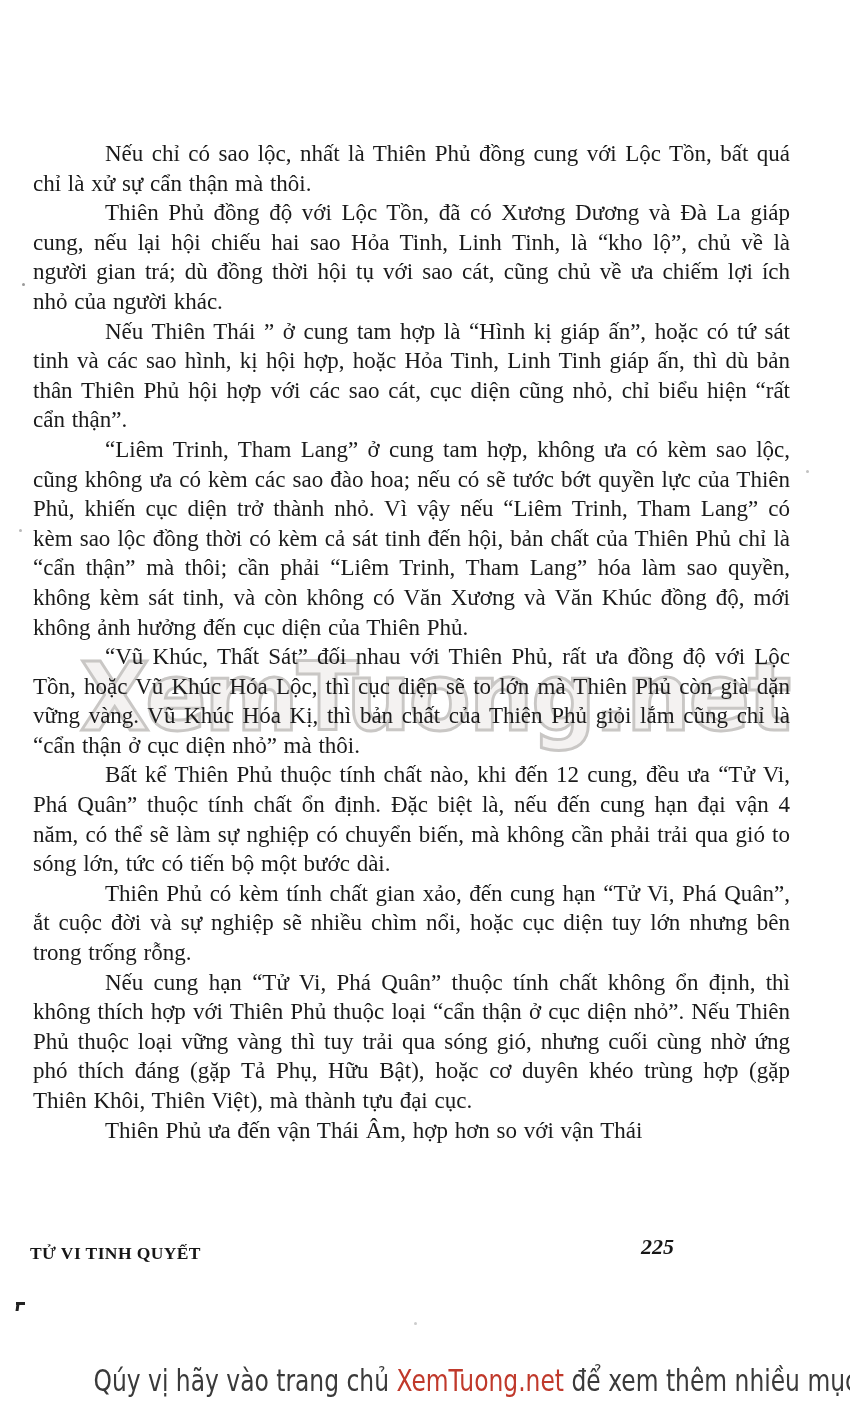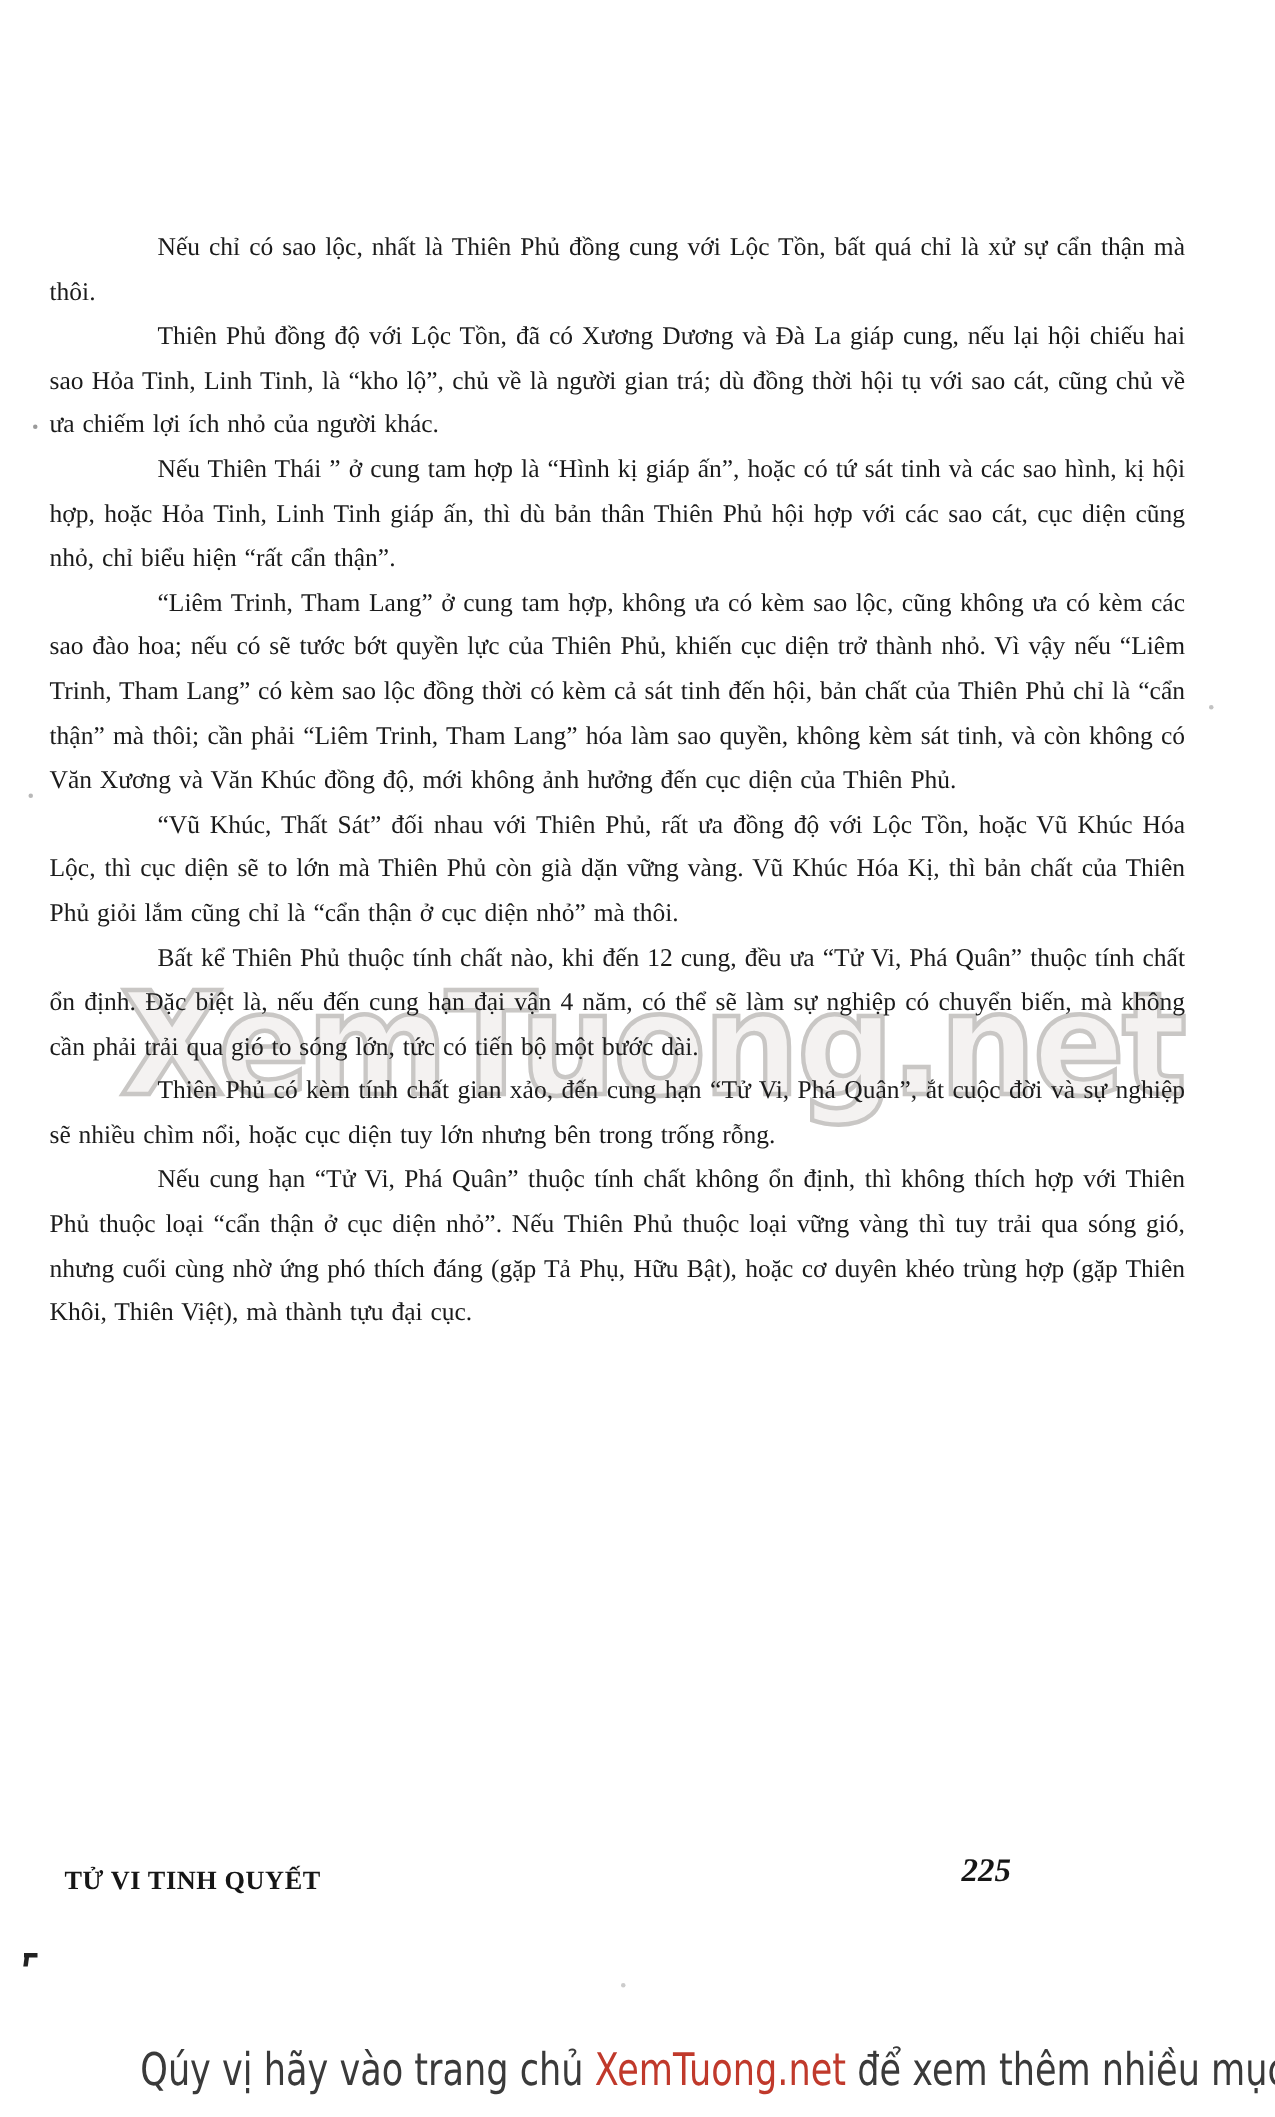--- a/index.html
+++ b/index.html
@@ -7,24 +7,24 @@
     width: 850px; height: 1411px;
     background: #ffffff;
     position: relative;
     overflow: hidden;
     font-family: "Liberation Serif", serif;
   }
 
   
   .page-text {
     position: absolute;
-    left: 33px; top: 150px;
+    left: 33px; top: 139px;
     width: 757px;
     color: #1b1b1b;
-    font-size: 17px;
+    font-size: 23px;
     line-height: 29.6px;
     text-align: justify;
     z-index: 2;
   }
   .page-text p {
     margin: 0;
     text-indent: 72px;
     word-spacing: 1px;
   }
 
@@ -43,21 +43,21 @@
     text-stroke: 3px #c9c7c5;
     transform: scaleX(0.95);
     transform-origin: left center;
     white-space: nowrap;
     user-select: none;
   }
 
   
   .footer-title {
     position: absolute;
-    left: 43px; top: 1243px;
+    left: 30px; top: 1243px;
     font-size: 17.5px;
     font-weight: bold;
     letter-spacing: 0.4px;
     color: #161616;
     z-index: 2;
   }
   .page-number {
     position: absolute;
     left: 641px; top: 1234px;
     font-size: 22px;
@@ -124,20 +124,21 @@
 
 <div class="page-text" style="color: rgb(27, 27, 27);">
   <p>Nếu chỉ có sao lộc, nhất là Thiên Phủ đồng cung với Lộc Tồn, bất quá chỉ là xử sự cẩn thận mà thôi.</p>
   <p>Thiên Phủ đồng độ với Lộc Tồn, đã có Xương Dương và Đà La giáp cung, nếu lại hội chiếu hai sao Hỏa Tinh, Linh Tinh, là “kho lộ”, chủ về là người gian trá; dù đồng thời hội tụ với sao cát, cũng chủ về ưa chiếm lợi ích nhỏ của người khác.</p>
   <p>Nếu Thiên Thái ” ở cung tam hợp là “Hình kị giáp ấn”, hoặc có tứ sát tinh và các sao hình, kị hội hợp, hoặc Hỏa Tinh, Linh Tinh giáp ấn, thì dù bản thân Thiên Phủ hội hợp với các sao cát, cục diện cũng nhỏ, chỉ biểu hiện “rất cẩn thận”.</p>
   <p>“Liêm Trinh, Tham Lang” ở cung tam hợp, không ưa có kèm sao lộc, cũng không ưa có kèm các sao đào hoa; nếu có sẽ tước bớt quyền lực của Thiên Phủ, khiến cục diện trở thành nhỏ. Vì vậy nếu “Liêm Trinh, Tham Lang” có kèm sao lộc đồng thời có kèm cả sát tinh đến hội, bản chất của Thiên Phủ chỉ là “cẩn thận” mà thôi; cần phải “Liêm Trinh, Tham Lang” hóa làm sao quyền, không kèm sát tinh, và còn không có Văn Xương và Văn Khúc đồng độ, mới không ảnh hưởng đến cục diện của Thiên Phủ.</p>
   <p>“Vũ Khúc, Thất Sát” đối nhau với Thiên Phủ, rất ưa đồng độ với Lộc Tồn, hoặc Vũ Khúc Hóa Lộc, thì cục diện sẽ to lớn mà Thiên Phủ còn già dặn vững vàng. Vũ Khúc Hóa Kị, thì bản chất của Thiên Phủ giỏi lắm cũng chỉ là “cẩn thận ở cục diện nhỏ” mà thôi.</p>
   <p>Bất kể Thiên Phủ thuộc tính chất nào, khi đến 12 cung, đều ưa “Tử Vi, Phá Quân” thuộc tính chất ổn định. Đặc biệt là, nếu đến cung hạn đại vận 4 năm, có thể sẽ làm sự nghiệp có chuyển biến, mà không cần phải trải qua gió to sóng lớn, tức có tiến bộ một bước dài.</p>
   <p>Thiên Phủ có kèm tính chất gian xảo, đến cung hạn “Tử Vi, Phá Quân”, ắt cuộc đời và sự nghiệp sẽ nhiều chìm nổi, hoặc cục diện tuy lớn nhưng bên trong trống rỗng.</p>
   <p>Nếu cung hạn “Tử Vi, Phá Quân” thuộc tính chất không ổn định, thì không thích hợp với Thiên Phủ thuộc loại “cẩn thận ở cục diện nhỏ”. Nếu Thiên Phủ thuộc loại vững vàng thì tuy trải qua sóng gió, nhưng cuối cùng nhờ ứng phó thích đáng (gặp Tả Phụ, Hữu Bật), hoặc cơ duyên khéo trùng hợp (gặp Thiên Khôi, Thiên Việt), mà thành tựu đại cục.</p>
+  <p>Thiên Phủ ưa đến vận Thái Âm, hợp hơn so với vận Thái</p>
 </div>
 
 <div class="footer-title">TỬ VI TINH QUYẾT</div>
 <div class="page-number">225</div>
 
 <div class="artifact-r"></div>
 <div class="speck s1"></div>
 <div class="speck s2"></div>
 <div class="speck s3"></div>
 <div class="speck s4"></div>

